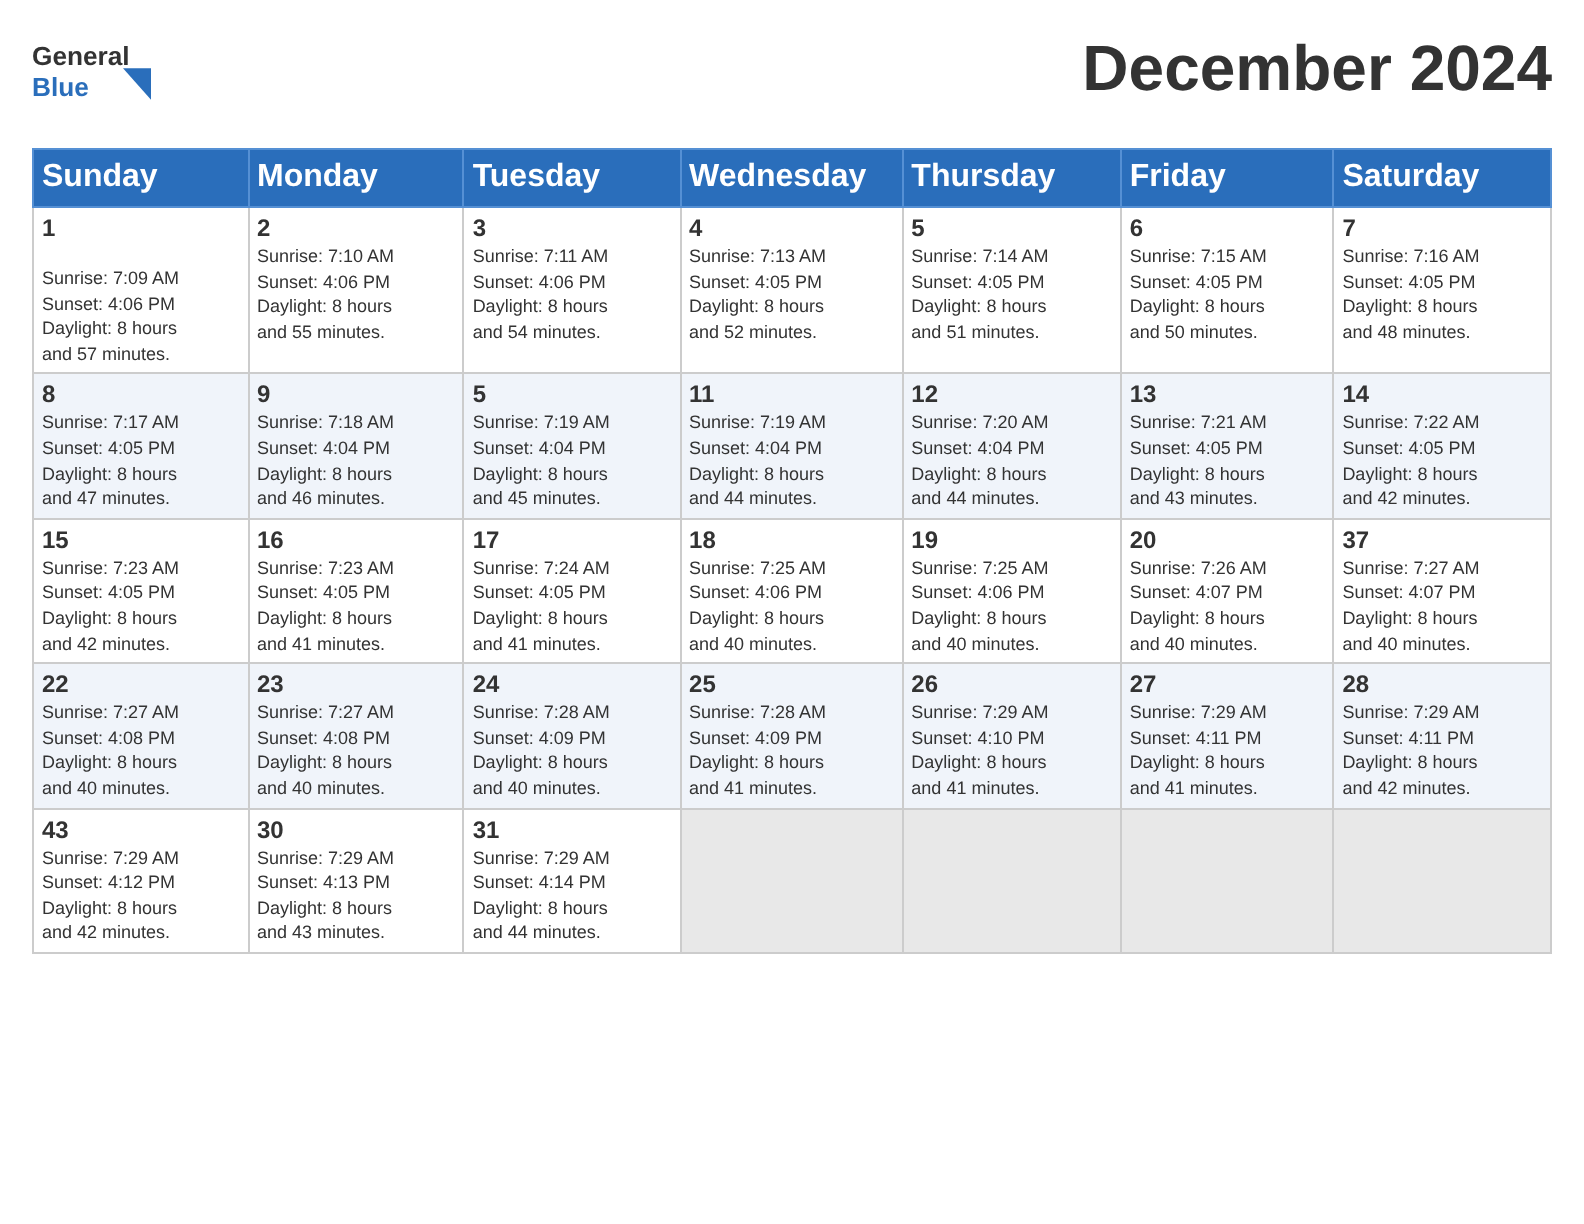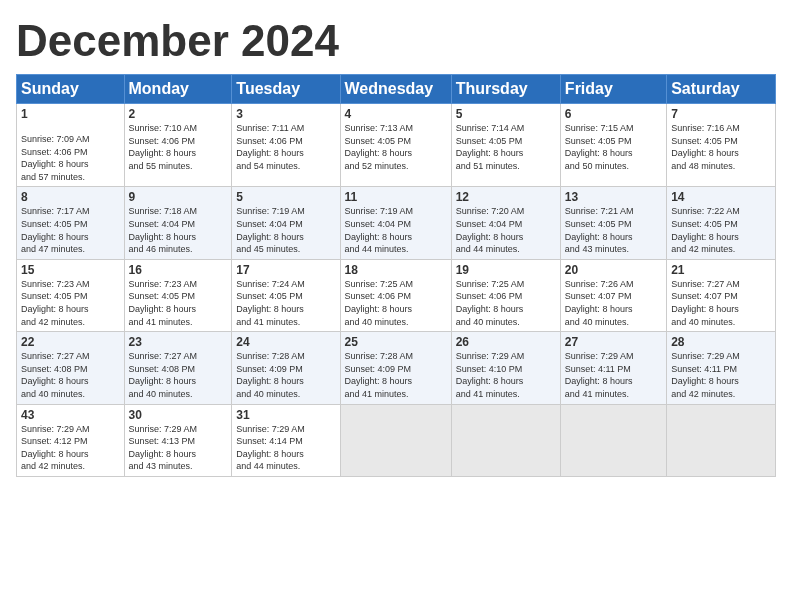--- a/index.html
+++ b/index.html
@@ -23,21 +23,21 @@
     }
     .logo-area {
       position: relative;
       width: 70px;
       height: 40px;
     }
     .title-area {
       text-align: right;
     }
     .main-title {
-      font-size: 44px;
+      font-size: 32px;
       font-weight: bold;
       color: #333;
     }
     .subtitle {
       font-size: 14px;
       color: #555;
       margin-top: 2px;
     }
     .calendar {
       width: 100%;
@@ -84,20 +84,27 @@
     .logo-svg {
       width: 70px;
       height: 45px;
     }
   </style>
 </head>
 <body>
 
 <div class="page">
   <div class="header">
+    <div class="logo-area" style="position:relative;width:80px;height:50px;">
+      <svg class="logo-svg" viewBox="0 0 80 50">
+        <text x="0" y="18" font-family="Arial" font-size="15" font-weight="bold" fill="#333">General</text>
+        <text x="0" y="36" font-family="Arial" font-size="15" font-weight="bold" fill="#2a6ebb">Blue</text>
+        <polygon points="52,20 68,20 68,38" fill="#2a6ebb"></polygon>
+      </svg>
+    </div>
     <div class="title-area">
       <div class="main-title">December 2024</div>
     </div>
   </div>
 
   <table class="calendar">
     <thead>
       <tr>
         <th>Sunday</th>
         <th>Monday</th>
@@ -248,21 +255,21 @@
 and 40 minutes.</div>
           </td>
           <td>
             <span class="day-number">20</span>
             <div class="day-info" style="white-space: pre-line;">Sunrise: 7:26 AM
 Sunset: 4:07 PM
 Daylight: 8 hours
 and 40 minutes.</div>
           </td>
           <td>
-            <span class="day-number">21</span>
+            <span class="day-number">37</span>
             <div class="day-info" style="white-space: pre-line;">Sunrise: 7:27 AM
 Sunset: 4:07 PM
 Daylight: 8 hours
 and 40 minutes.</div>
           </td>
         </tr>
         <tr>
           <td>
             <span class="day-number">22</span>
             <div class="day-info" style="white-space: pre-line;">Sunrise: 7:27 AM

